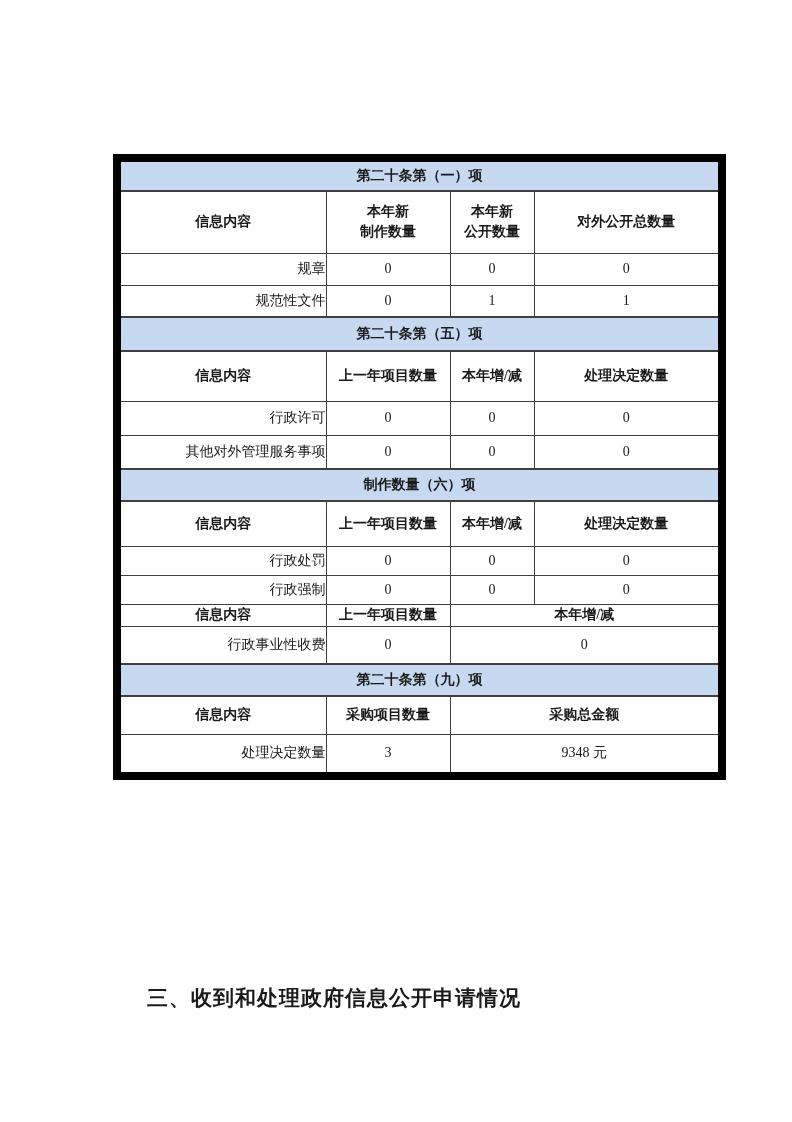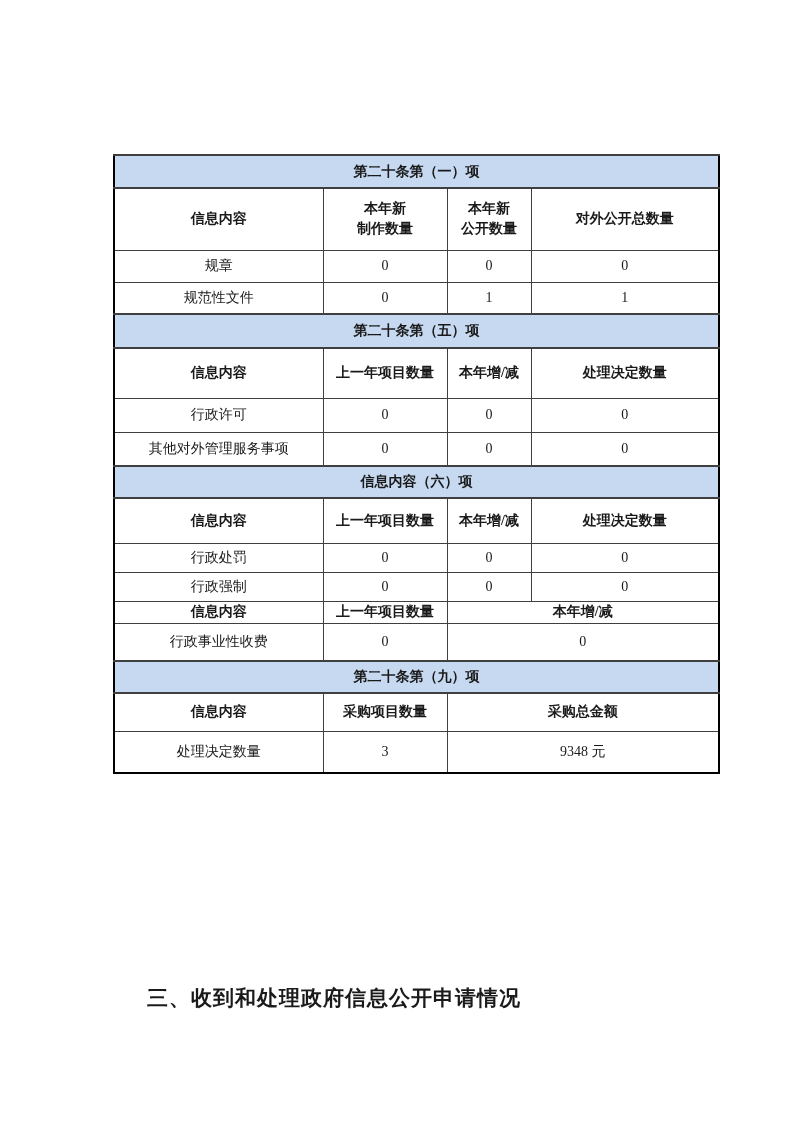--- a/index.html
+++ b/index.html
@@ -37,39 +37,39 @@
     border-collapse: collapse;
     table-layout: fixed;
     font-size: 14px;
     color: #1a1a1a;
   }
   table.report td, table.report th {
     border: 1px solid #3f3f3f;
     padding: 0;
     overflow: hidden;
   }
-  table.report { border: 2px solid #000000; padding-left: 24px; }
+  table.report { border: 8px solid #000000; padding-left: 24px; }
   tr.band-row td {
     background: var(--band-bg, #c6d9f1);
     font-weight: bold;
     text-align: center;
     vertical-align: middle;
     border-top: 2px solid #3f3f3f;
     border-bottom: 2px solid #3f3f3f;
   }
   tr.header-row th {
     font-weight: bold;
     text-align: center;
     vertical-align: middle;
     white-space: pre-line;
     line-height: 1.45;
   }
   tr.data-row td { vertical-align: middle; }
   td.row-label {
-    text-align: center;
+    text-align: right;
     padding-left: 7px;
   }
   td.value-cell { text-align: center; }
 </style>
 </head>
 <body>
 
 <div class="page" style="--band-bg: #c6d9f1;">
 
 
@@ -119,21 +119,21 @@
           <td class="value-cell">0</td>
           <td class="value-cell">0</td>
         </tr>
         <tr class="data-row" style="height: 34px;">
           <td class="row-label">其他对外管理服务事项</td>
           <td class="value-cell">0</td>
           <td class="value-cell">0</td>
           <td class="value-cell">0</td>
         </tr>
         <tr class="band-row" style="height: 32px;">
-          <td colspan="4">信息内容（六）项</td>
+          <td colspan="4">制作数量（六）项</td>
         </tr>
         <tr class="header-row" style="height: 45px;">
           <th>信息内容</th>
           <th>上一年项目数量</th>
           <th>本年增/减</th>
           <th>处理决定数量</th>
         </tr>
         <tr class="data-row" style="height: 29px;">
           <td class="row-label">行政处罚</td>
           <td class="value-cell">0</td>

